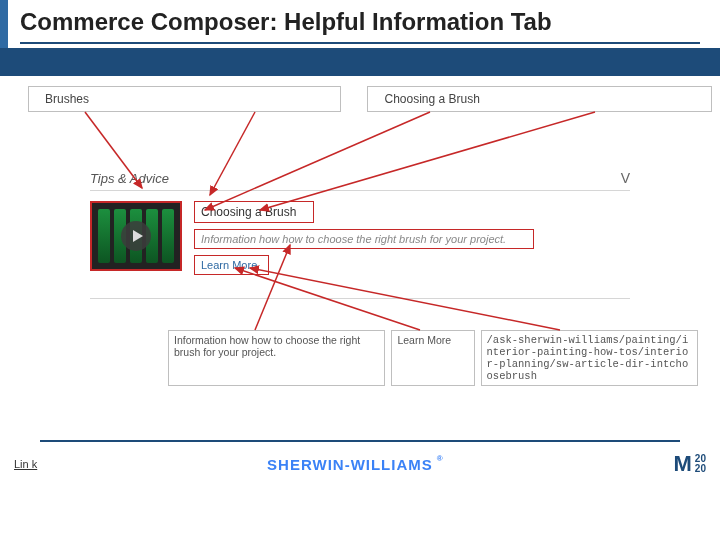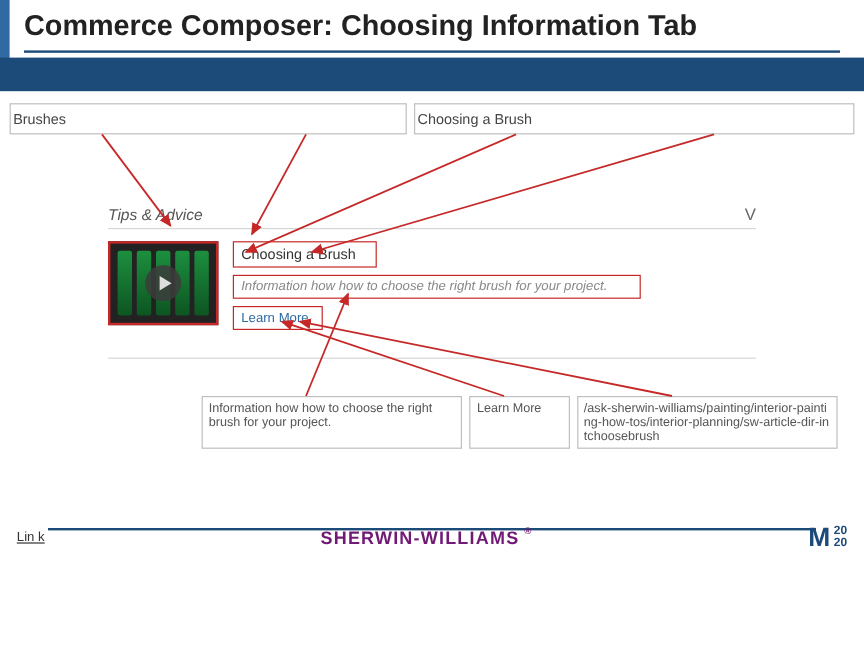--- a/index.html
+++ b/index.html
@@ -10,21 +10,21 @@
   
   .accent { position: absolute; left: 0; top: 0; width: 8px; height: 68px; background: #2f6aa3; }
 
   .title { position: absolute; left: 20px; top: 8px; font-size: 24px; font-weight: 700; color: #222; }
   .title-rule { position: absolute; left: 20px; top: 42px; width: 680px; height: 0; border-top: 2px solid #1d4b79; }
 
   .blue-bar { position: absolute; left: 0; top: 48px; width: 720px; height: 28px; background: #1d4b79; }
 
   
   .toprow { position: absolute; top: 86px; left: 8px; right: 8px; height: 26px; display: flex; gap: 6px; }
-  .field { border: 1px solid #bfbfbf; background: #fff; font-size: 12px; color: #444; padding: 5px 2px; flex: 1 1 0; white-space: nowrap; overflow: hidden; text-overflow: ellipsis; }
+  .field { border: 1px solid #bfbfbf; background: #fff; font-size: 12px; color: #444; padding: 5px 16px; flex: 1 1 0; white-space: nowrap; overflow: hidden; text-overflow: ellipsis; margin-left: 20px; }
   .field.brushes { flex: 0.9; }
   .field.diy-wrap { flex: 0.9; position: relative; }
   .diy-drop { position: absolute; right: 3px; top: 3px; width: 16px; height: 16px; border: 1px solid #999; background: #eaeaea; font-size: 9px; line-height: 14px; text-align: center; color: #333; }
   .field.imgname { flex: 1.2; }
   .field.title2 { flex: 1; }
 
   
   .card-area { position: absolute; left: 90px; top: 170px; width: 540px; }
   .tips-header { display:flex; justify-content: space-between; align-items:center; border-bottom: 1px solid #d6d6d6; padding-bottom:4px;}
   .tips-label { font-size: 13px; color: #555; font-style: italic; }
@@ -43,41 +43,41 @@
   .box.desc-box { width: 340px; font-style: italic; color:#888; }
   .box.link-box { width: 75px; color:#2f6aa3; }
 
   .hr-mid { position:absolute; left: 90px; top: 298px; width: 540px; border-top:1px solid #d6d6d6; }
 
   
   .bottomrow { position: absolute; left: 168px; top: 330px; width: 530px; display:flex; gap:6px; }
   .bfield { border:1px solid #bfbfbf; font-size: 10.5px; color:#555; padding:3px 5px; background:#fff; }
   .bfield.desc { flex: 1.3; }
   .bfield.learn { flex: .45; }
-  .bfield.url { flex: 1.3; word-break: break-all; line-height:1.15;}
+  .bfield.url { flex: 1.3; word-break: break-all; line-height:1.15;font-family:Liberation Mono, monospace;}
 
   
   svg.arrows { position:absolute; left:0; top:0; width:720px; height:540px; pointer-events:none; }
 
   
   .footer-rule { position:absolute; left: 40px; right: 40px; top: 440px; border-top: 2px solid #1d4b79; }
-  .footer { position:absolute; left:0; right:0; top: 428px; height: 40px; display:flex; align-items:center; justify-content:space-between; padding: 0 14px;}
+  .footer { position:absolute; left:0; right:0; top: 444px; height: 40px; display:flex; align-items:center; justify-content:space-between; padding: 0 14px;}
   .link { font-size: 11px; color:#333; text-decoration: underline; }
-  .sw-logo { display:flex; align-items:center; gap:4px; color:#701a75; font-weight:700; letter-spacing:1px; font-size: 15px;}
+  .sw-logo { display:flex; align-items:center; gap:4px; color:#3b82f6; font-weight:700; letter-spacing:1px; font-size: 15px;}
   .sw-logo small{ font-size:8px; align-self:flex-start; margin-top:-2px;}
   .m2020 { display:flex; align-items:center; color:#1d4b79; font-weight:700; gap:3px;}
   .m2020 .m { font-size: 22px; }
   .m2020 .nums { font-size: 10px; line-height: 10px; }
 </style>
 </head>
 <body>
 
 <div class="slide">
   <div class="accent"></div>
-  <div class="title">Commerce Composer: Choosing Information Tab</div>
+  <div class="title">Commerce Composer: Helpful Information Tab</div>
   <div class="title-rule"></div>
   <div class="blue-bar"></div>
 
   <div class="toprow">
     <div class="field brushes">Brushes</div>
     <div class="field title2">Choosing a Brush</div>
   </div>
 
   <div class="card-area">
     <div class="tips-header">

